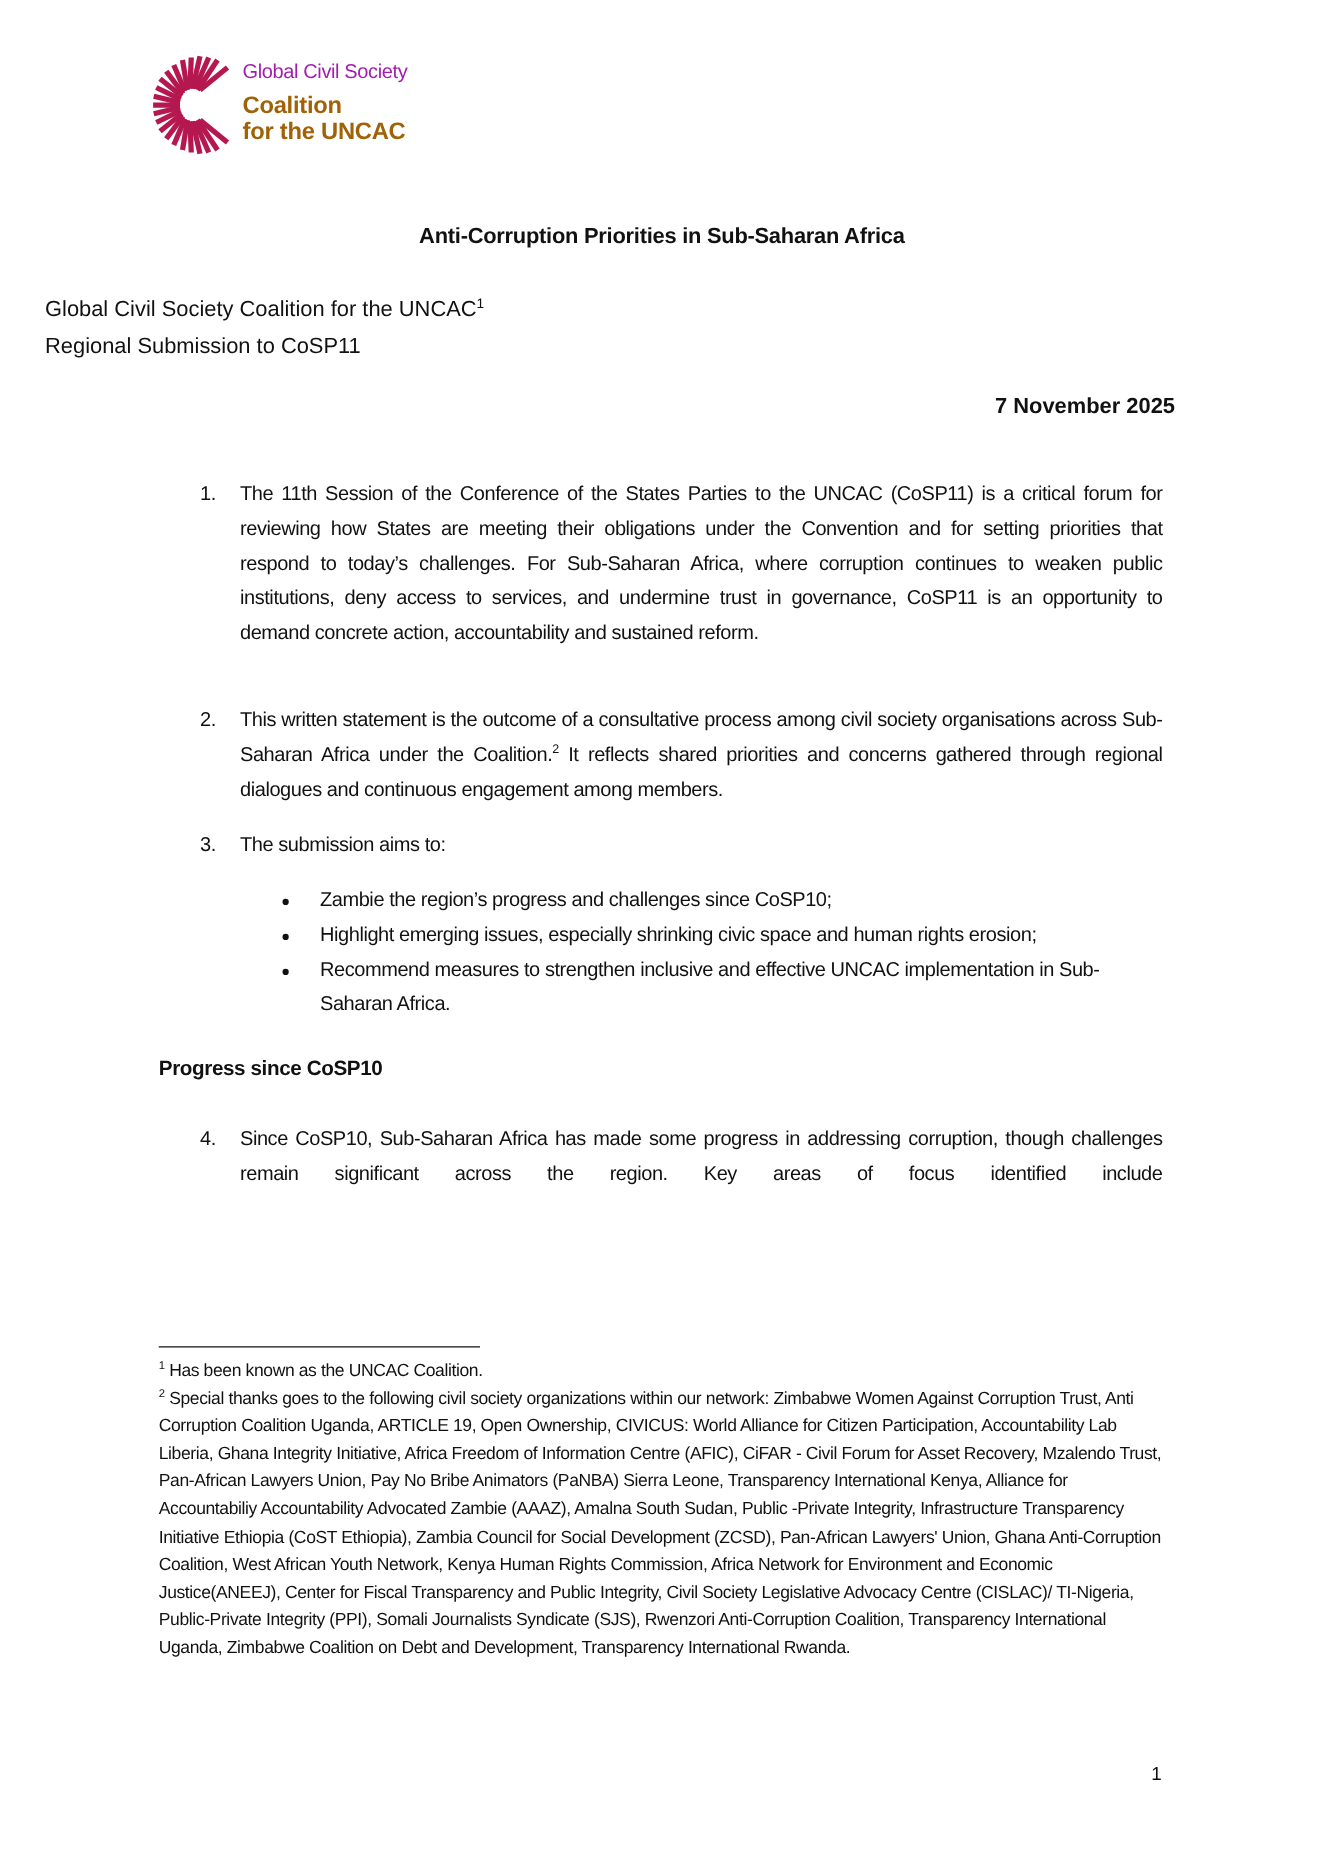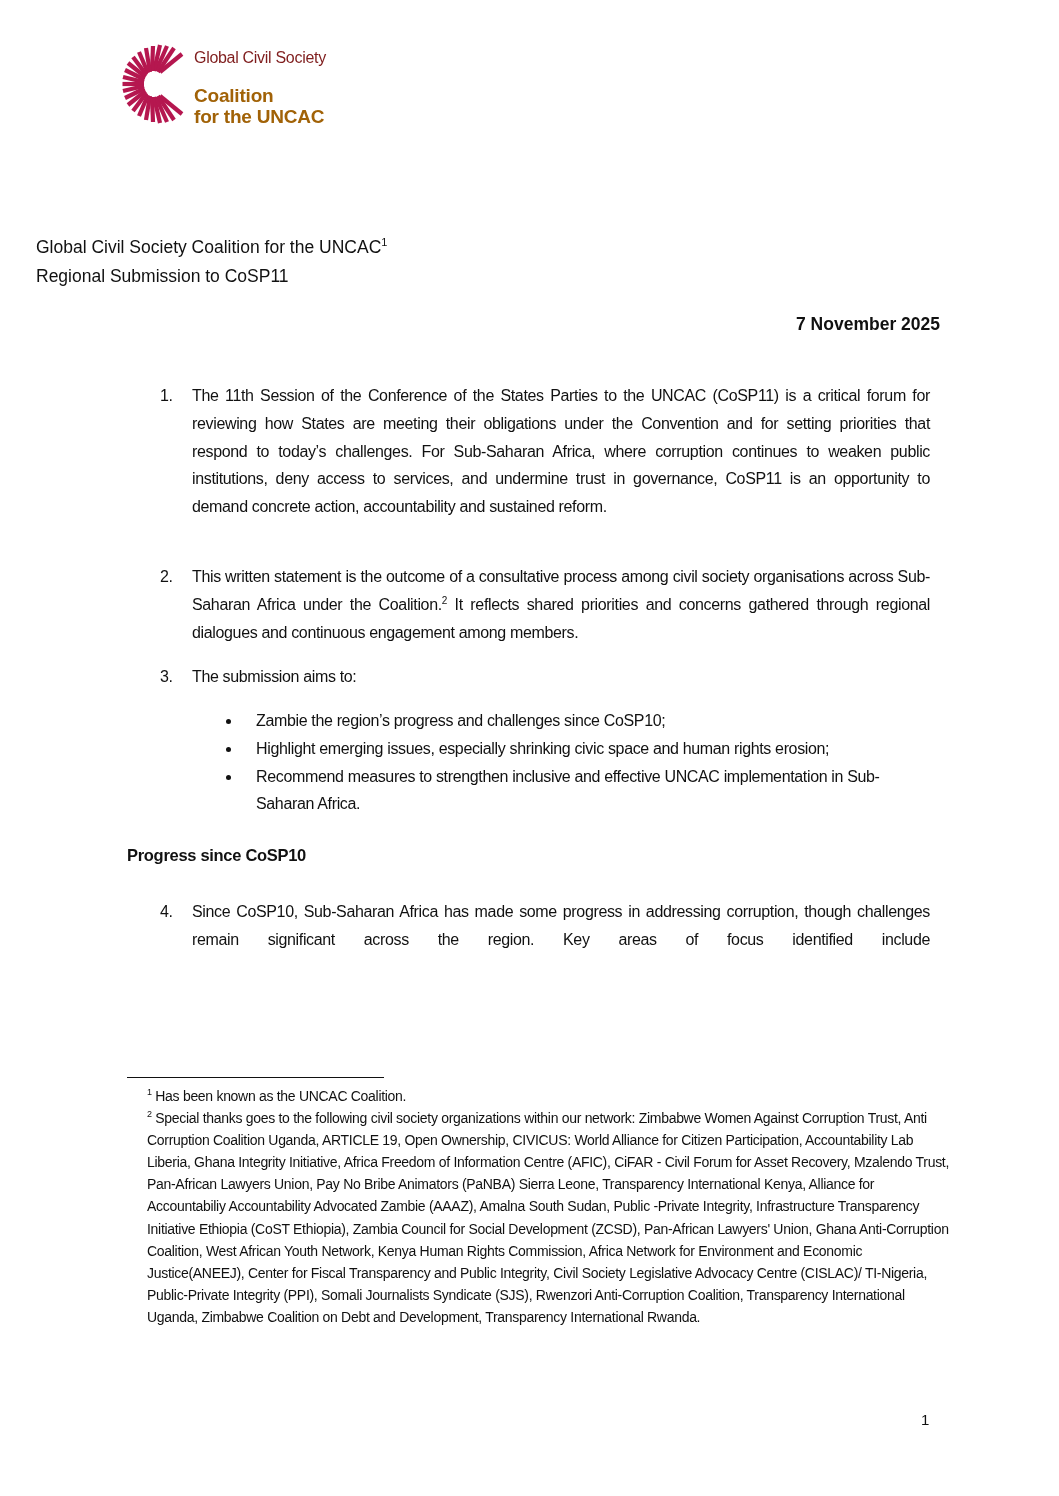--- a/index.html
+++ b/index.html
@@ -4,21 +4,21 @@
 <style>
   html, body { margin: 0; padding: 0; background: #ffffff; }
   body { width: 1059px; height: 1496px; position: relative; overflow: hidden;
          font-family: "Liberation Sans", "DejaVu Sans", sans-serif; color: #111; }
   .page { position: absolute; left: 0; top: 0; width: 1059px; height: 1496px; }
 
   
   .logo { position: absolute; left: 122px; top: 44px; width: 230px; height: 80px; }
   .logo svg { position: absolute; left: 0; top: 0; }
   .logo-text { position: absolute; left: 72px; top: 6px; color: #b5174f; line-height: 1; }
-  .logo-line1 { font-size: 16px; color: #7f1d1d; letter-spacing: -0.3px; display: block; margin-bottom: 20px; }
+  .logo-line1 { font-size: 16px; color: #a21caf; letter-spacing: -0.3px; display: block; margin-bottom: 9px; }
   .logo-line2, .logo-line3 { font-size: 19px; font-weight: bold; display: block; color: #a16207; letter-spacing: -0.2px; margin-bottom: 2px; }
 
   
   .title { position: absolute; left: 0; width: 1059px; top: 178px; text-align: center;
            font-size: 17.5px; font-weight: bold; letter-spacing: -0.2px; }
   .subtitle { position: absolute; left: 0; width: 1059px; top: 233px; text-align: left;
               font-size: 17.5px; line-height: 29px; padding-left: 36px; }
   .subtitle sup { font-size: 11px; vertical-align: super; line-height: 0; }
   .date { position: absolute; left: 0; width: 940px; top: 314px; text-align: right;
           font-size: 17.5px; font-weight: bold; }
@@ -30,21 +30,21 @@
   .para sup { font-size: 10px; vertical-align: super; line-height: 0; }
 
   .bullets { position: absolute; left: 222px; width: 708px; font-size: 16px; line-height: 27.8px; letter-spacing: -0.35px; margin: 0; padding: 0; list-style: none; }
   .bullets li { position: relative; padding-left: 34px; }
   .bullets li .dot { position: absolute; left: 4px; top: 12px; width: 5px; height: 5px; border-radius: 50%; background: #111; }
 
   .section-h { position: absolute; left: 127px; top: 846px; font-size: 16.5px; font-weight: bold; letter-spacing: -0.3px; }
 
   
   .fn-rule { position: absolute; left: 127px; top: 1077px; width: 257px; height: 1px; background: #111; }
-  .footnotes { position: absolute; left: 127px; width: 805px; top: 1085px; font-size: 14px; line-height: 22.1px; letter-spacing: -0.3px; margin-left: 20px; }
+  .footnotes { position: absolute; left: 127px; width: 805px; top: 1085px; font-size: 14px; line-height: 22.1px; letter-spacing: -0.3px; }
   .footnotes p { margin: 0; }
   .footnotes sup { font-size: 9px; vertical-align: super; line-height: 0; }
 
   .page-num { position: absolute; left: 921px; top: 1411px; font-size: 15px; }
 </style>
 </head>
 <body>
 
 <div class="page">
 
@@ -76,20 +76,21 @@
         <line x1="38" y1="52" x2="60" y2="70"></line>
       </g>
     </svg>
     <div class="logo-text">
       <span class="logo-line1">Global Civil Society</span>
       <span class="logo-line2">Coalition</span>
       <span class="logo-line3">for the UNCAC</span>
     </div>
   </div>
 
+  <div class="title">Anti-Corruption Priorities in Sub-Saharan Africa</div>
   <div class="subtitle">
     <span>Global Civil Society Coalition for the UNCAC</span><sup>1</sup><br>
     <span>Regional Submission to CoSP11</span>
   </div>
   <div class="date">7 November 2025</div>
 
   <div class="para" style="top:382px;">
     <span class="num">1.</span>
     <span class="txt">The 11th Session of the Conference of the States Parties to the UNCAC (CoSP11) is a critical forum for reviewing how States are meeting their obligations under the Convention and for setting priorities that respond to today’s challenges. For Sub-Saharan Africa, where corruption continues to weaken public institutions, deny access to services, and undermine trust in governance, CoSP11 is an opportunity to demand concrete action, accountability and sustained reform.</span>
   </div>

